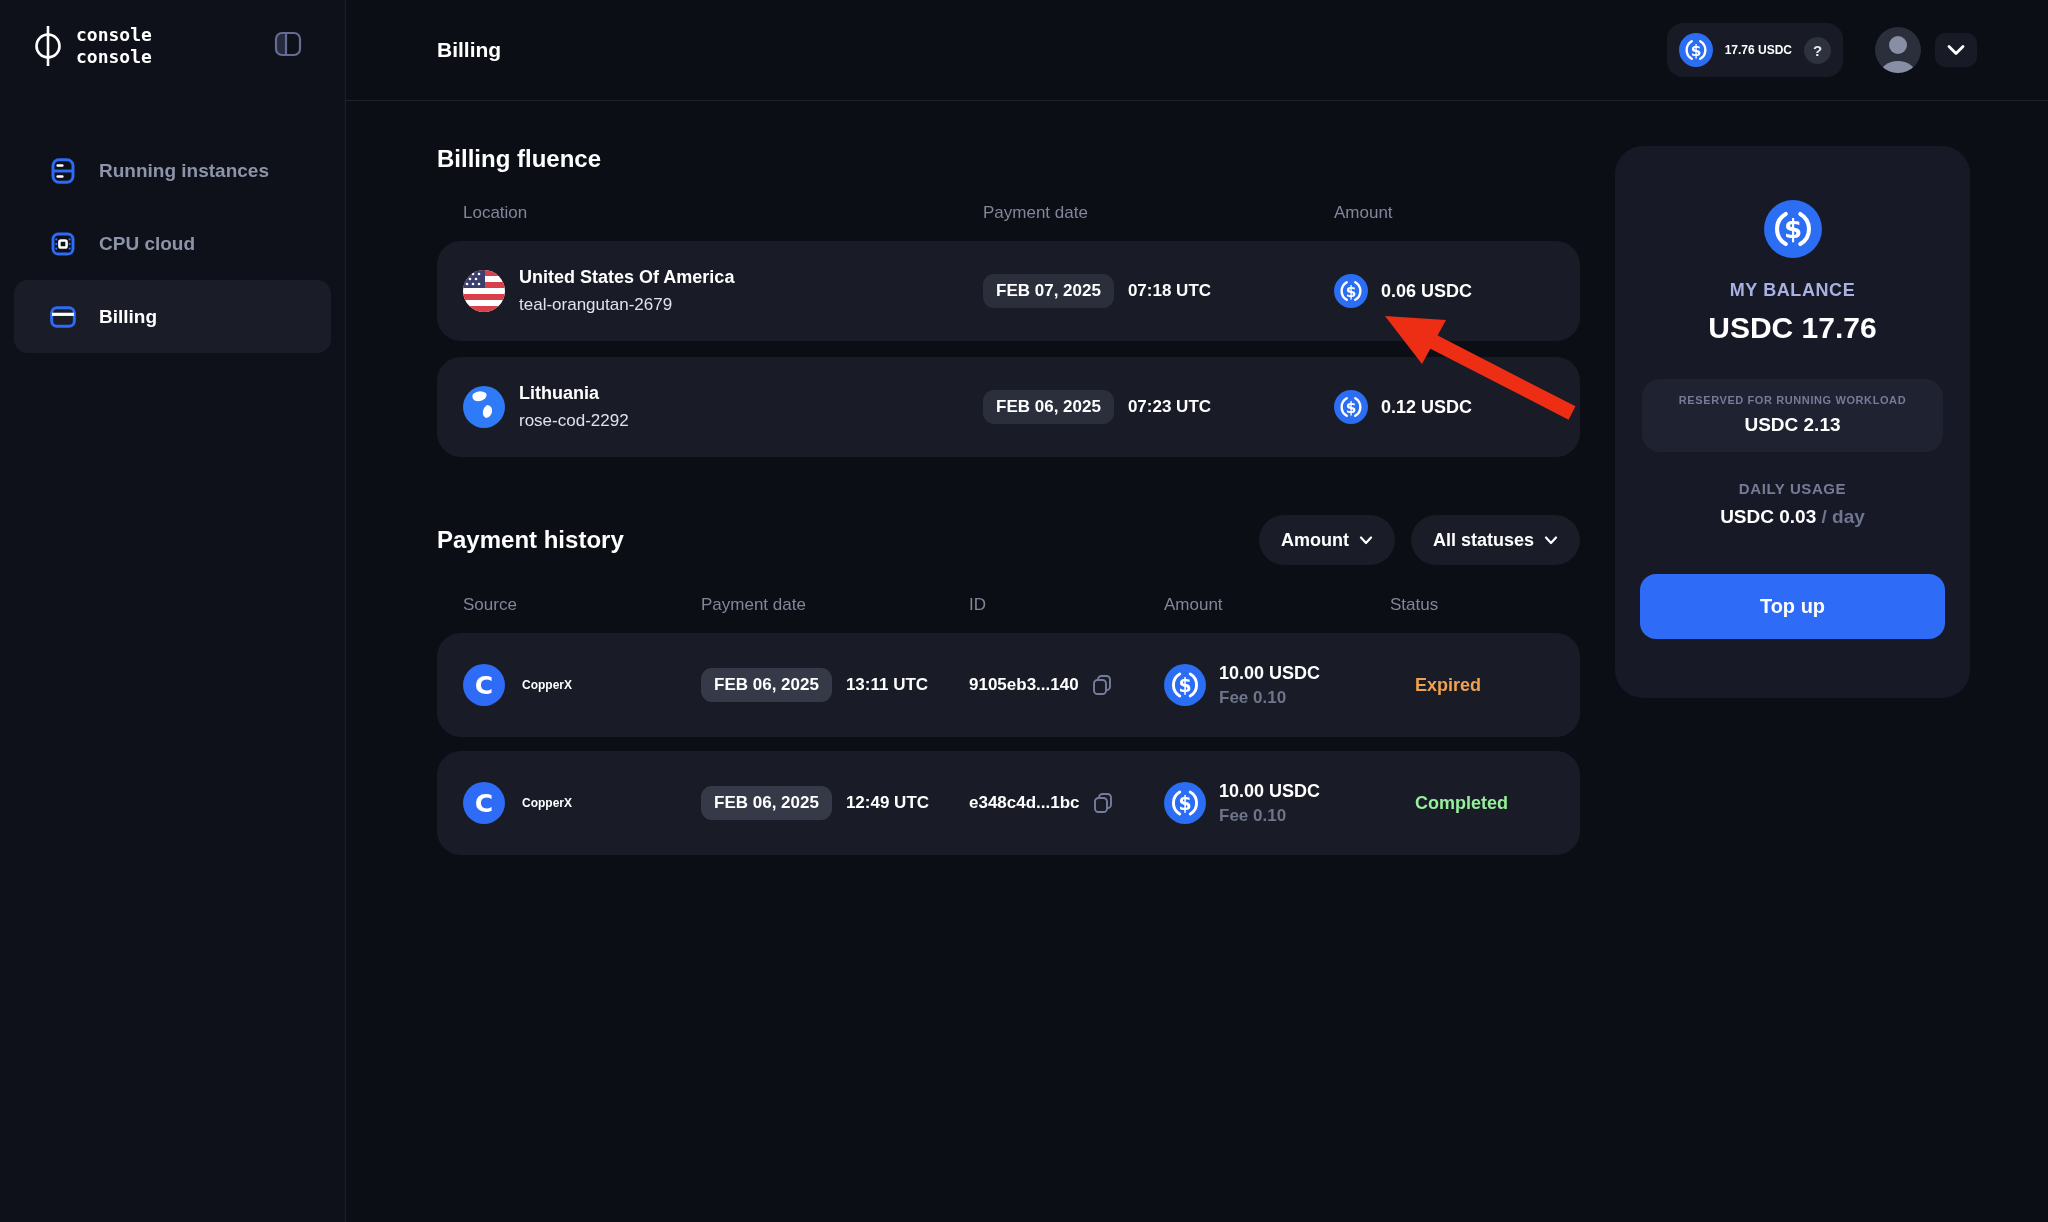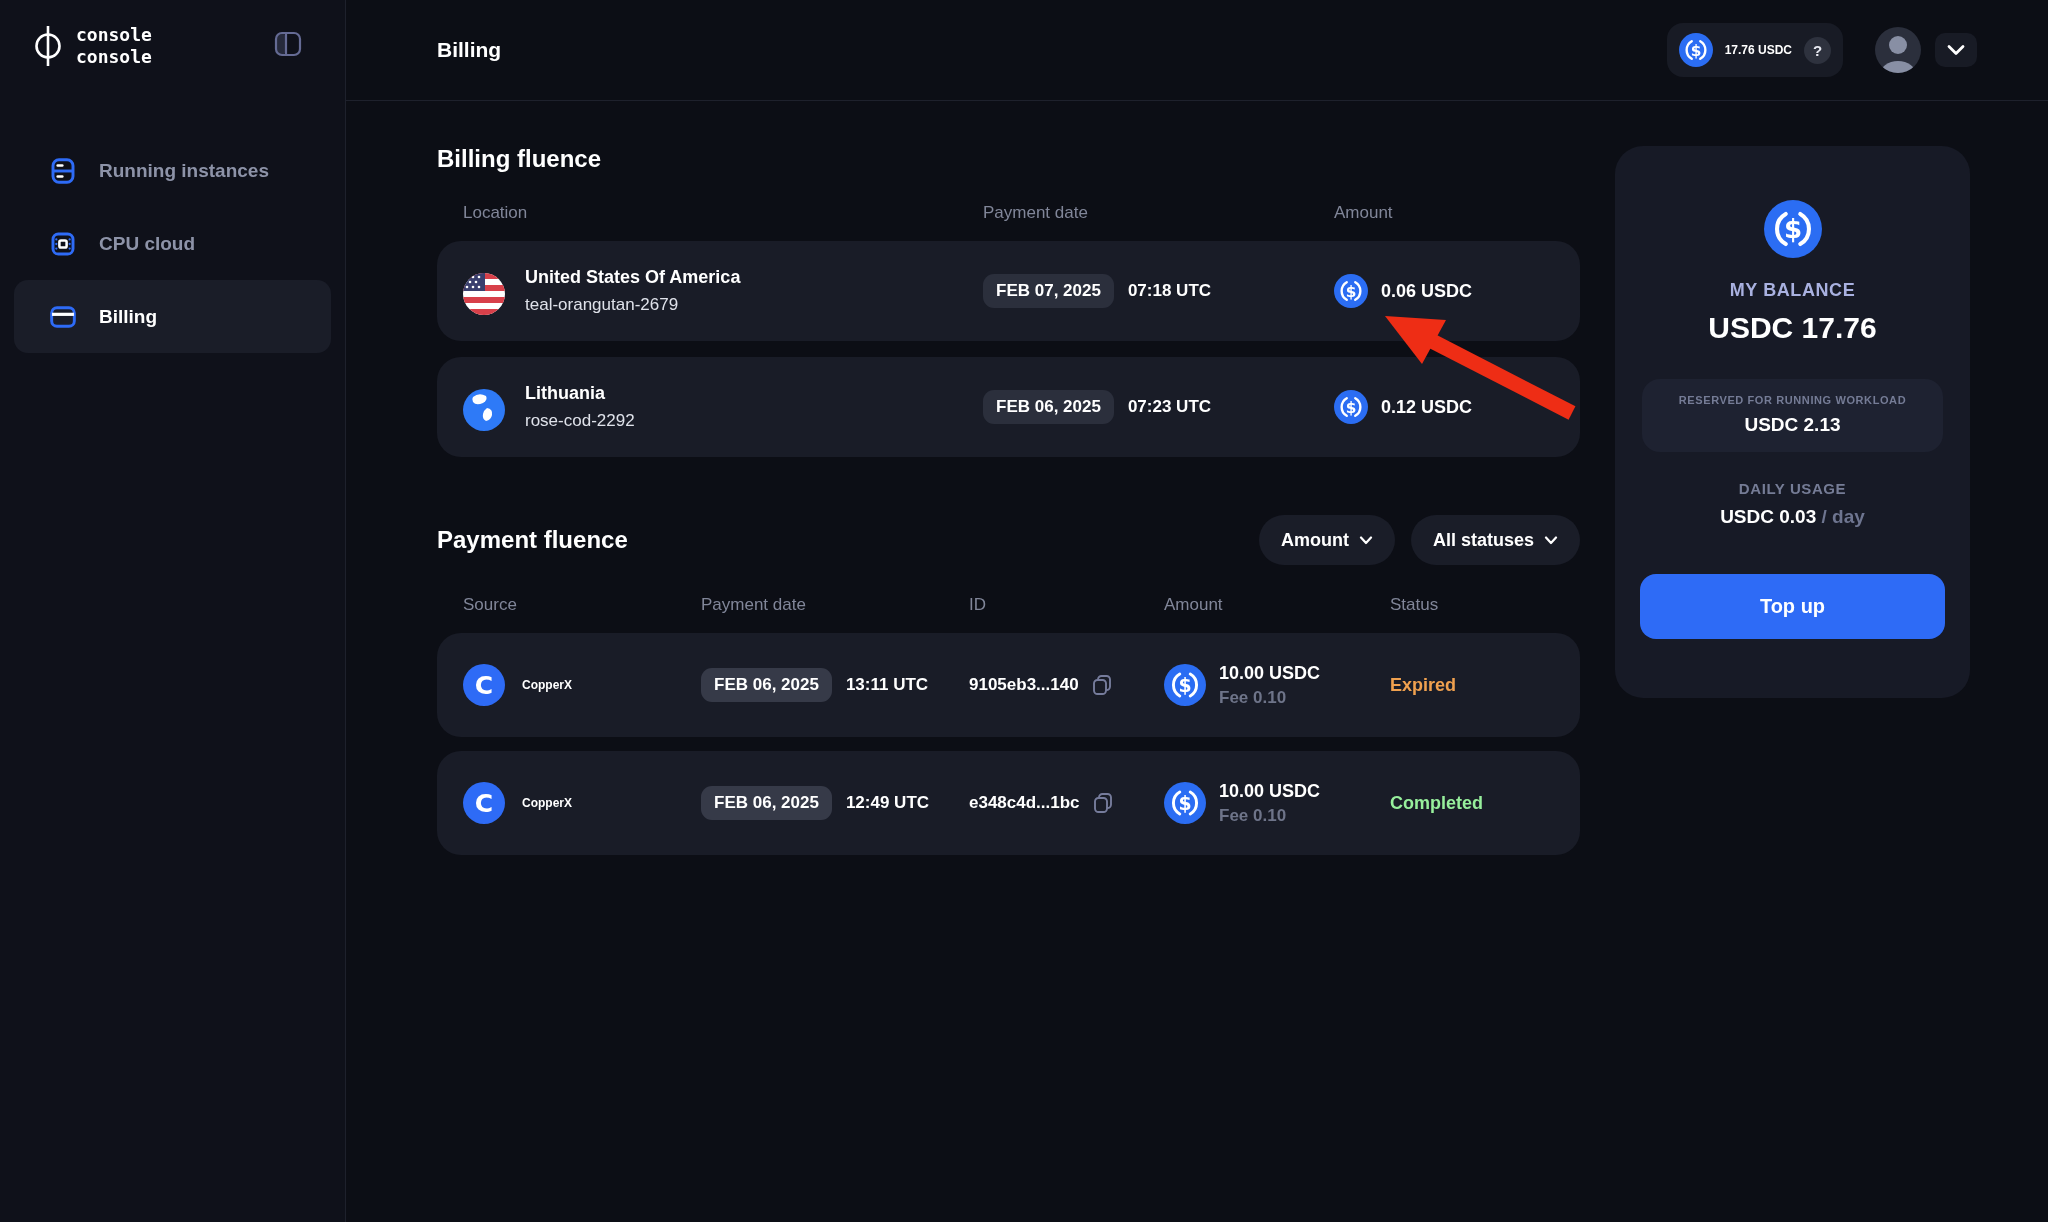--- a/index.html
+++ b/index.html
@@ -41,35 +41,35 @@
   .thead { display:grid; margin-top:30px; padding:0 26px; font-size:17px; color:#818699; }
   .grid-billing { grid-template-columns:520px 351px 1fr; }
   .grid-pay { grid-template-columns:238px 268px 195px 226px 1fr; }
 
   .trow { display:grid; align-items:center; background:#191c27; border-radius:24px; padding:0 26px; margin-top:16px; }
   .trow.billing { height:100px; }
   .trow.pay { height:104px; margin-top:14px; }
   .trow.pay.first, .trow.billing.first { margin-top:18px; }
 
   .cell { display:flex; align-items:center; }
-  .loc-cell { gap:20px;align-items:flex-end; }
+  .loc-cell { gap:14px; }
   .loc-lines .l1 { font-size:18px; font-weight:700; color:#ffffff; }
   .loc-lines .l2 { font-size:17px; font-weight:400; color:#dfe2ea; margin-top:7px; }
   .chip { background:#2b2f3c; border-radius:11px; padding:7px 13px; font-size:17px; font-weight:800; color:#ffffff; white-space:nowrap; }
   .trow.pay .chip { background:#363a48; }
   .time { font-size:17px; font-weight:700; color:#ffffff; margin-left:14px; white-space:nowrap; }
   .amount-cell { gap:13px; }
   .amount-txt { font-size:18px; font-weight:800; color:#ffffff; }
   .src-cell { gap:17px; }
   .src-name { font-size:12px; font-weight:700; color:#ffffff; }
   .id-cell { gap:10px; }
   .id-txt { font-size:17px; font-weight:700; color:#ffffff; }
   .copy-btn { background:none; border:none; cursor:pointer; display:flex; padding:0; }
   .amt-stack .fee { font-size:17px; font-weight:600; color:#6e7489; margin-top:4px; }
-  .status-txt { font-size:18px; font-weight:800; }
+  .status-txt { font-size:18px; font-weight:800;margin-left:25px; }
 
   .ph-head { display:flex; align-items:center; margin-top:58px; }
   .filters { margin-left:auto; display:flex; gap:16px; }
   .filter-btn { display:flex; align-items:center; gap:10px; height:50px; padding:0 22px; background:#1a1d28; border:none; border-radius:25px; color:#ffffff; font-size:18px; font-weight:700; cursor:pointer; font-family:inherit; }
 
   
   .balance-panel { width:355px; margin-left:35px; margin-top:45px; height:552px; background:#171a26; border-radius:28px; display:flex; flex-direction:column; align-items:center; }
   .bp-coin { margin-top:54px; }
   .bp-label { margin-top:22px; font-size:18px; font-weight:800; letter-spacing:0.6px; color:#a9b1e0; }
   .bp-balance { margin-top:10px; font-size:30px; font-weight:800; color:#ffffff; }
@@ -274,21 +274,21 @@
                 <path d="M15 9.6 A12 12 0 0 0 15 30.4" fill="none" stroke="#ffffff" stroke-width="2.8" stroke-linecap="round"></path>
                 <path d="M25 9.6 A12 12 0 0 1 25 30.4" fill="none" stroke="#ffffff" stroke-width="2.8" stroke-linecap="round"></path>
                 <text x="20" y="26.5" text-anchor="middle" font-family="DejaVu Sans, sans-serif" font-size="18" font-weight="bold" fill="#ffffff">$</text>
               </svg>
             </span>
             <span class="amount-txt">0.12 USDC</span>
           </div>
         </div>
 
         <div class="ph-head">
-          <h2 class="section">Payment fluence</h2>
+          <h2 class="section">Payment history</h2>
           <div class="filters">
             <button class="filter-btn">
               <span>Amount</span>
               <span>
                 <svg width="14" height="9" viewBox="0 0 14 9">
                     <path d="M2 1.5 L7 7 L12 1.5" fill="none" stroke="#ffffff" stroke-width="2.2" stroke-linecap="round" stroke-linejoin="round"></path>
                   </svg>
               </span>
             </button>
             <button class="filter-btn">

